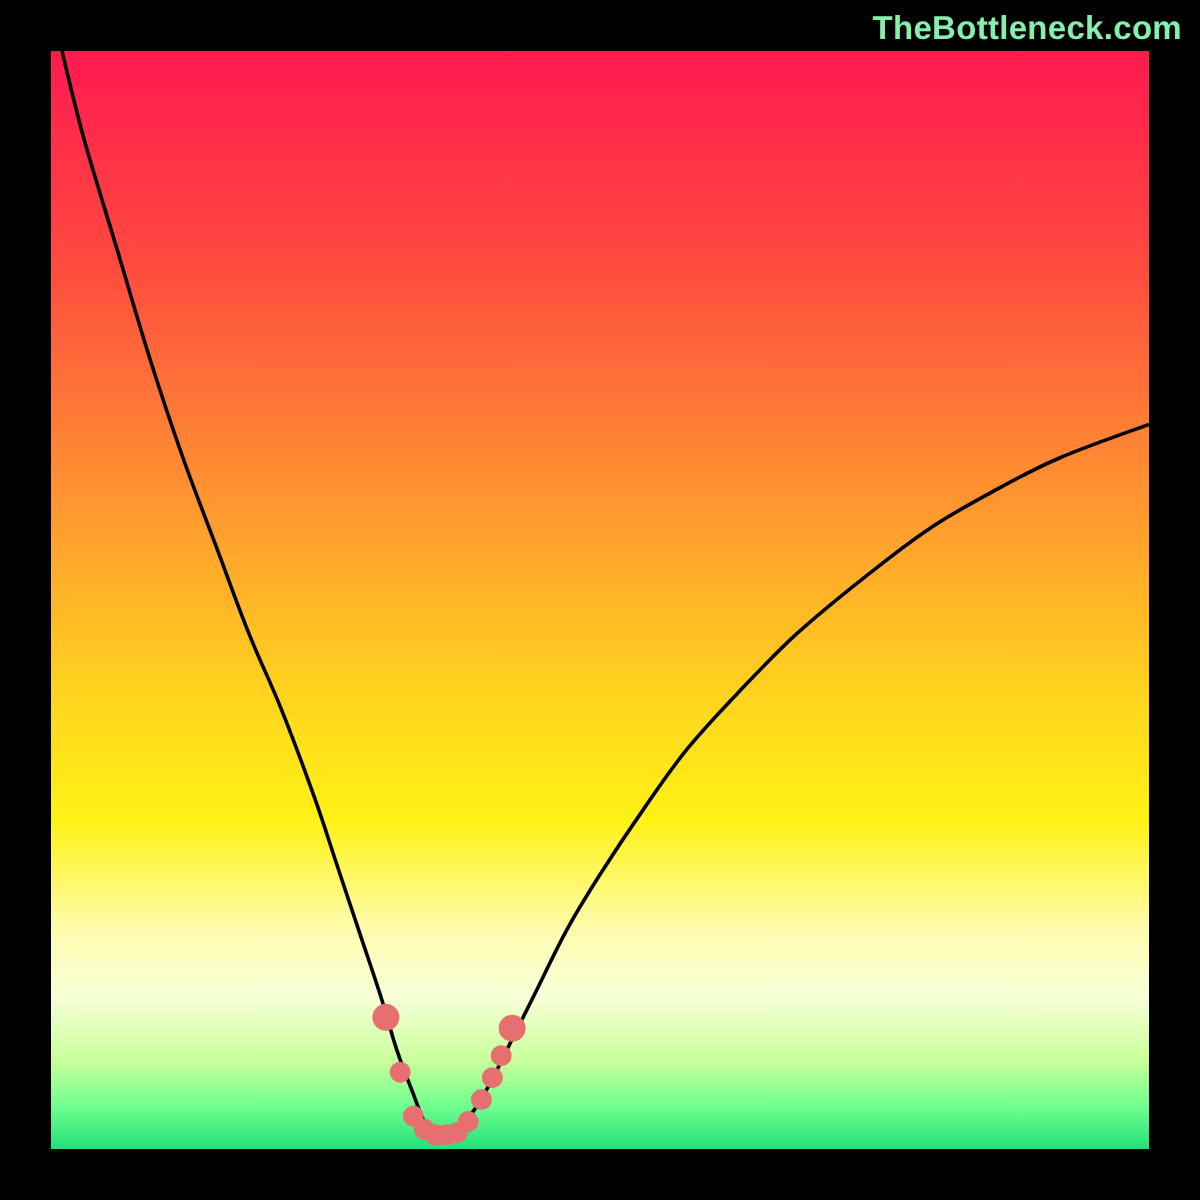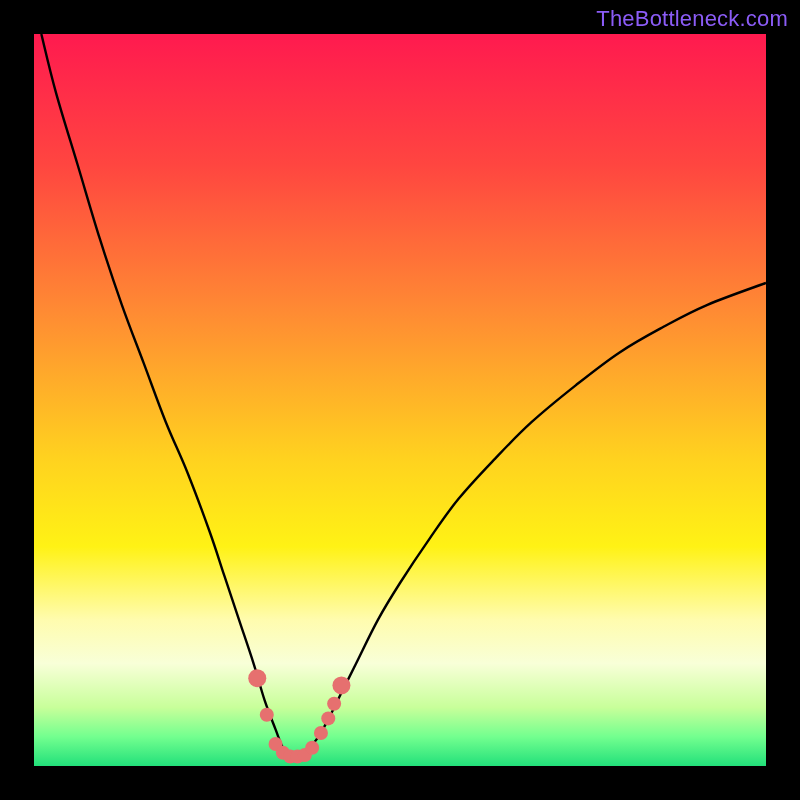--- a/index.html
+++ b/index.html
@@ -16,23 +16,23 @@
     left: 0;
     top: 0;
     width: 800px;
     height: 800px;
     background: #000000;
   }
   .watermark {
     position: absolute;
     top: 6px;
     right: 12px;
-    color: #8b5cf6;
+    color: #86efac;
     font-size: 22px;
-    font-weight: 400;
+    font-weight: 700;
     letter-spacing: 0.2px;
     z-index: 50;
   }
   .plot {
     position: absolute;
     left: 34px;
     top: 34px;
     width: 732px;
     height: 732px;
   }

